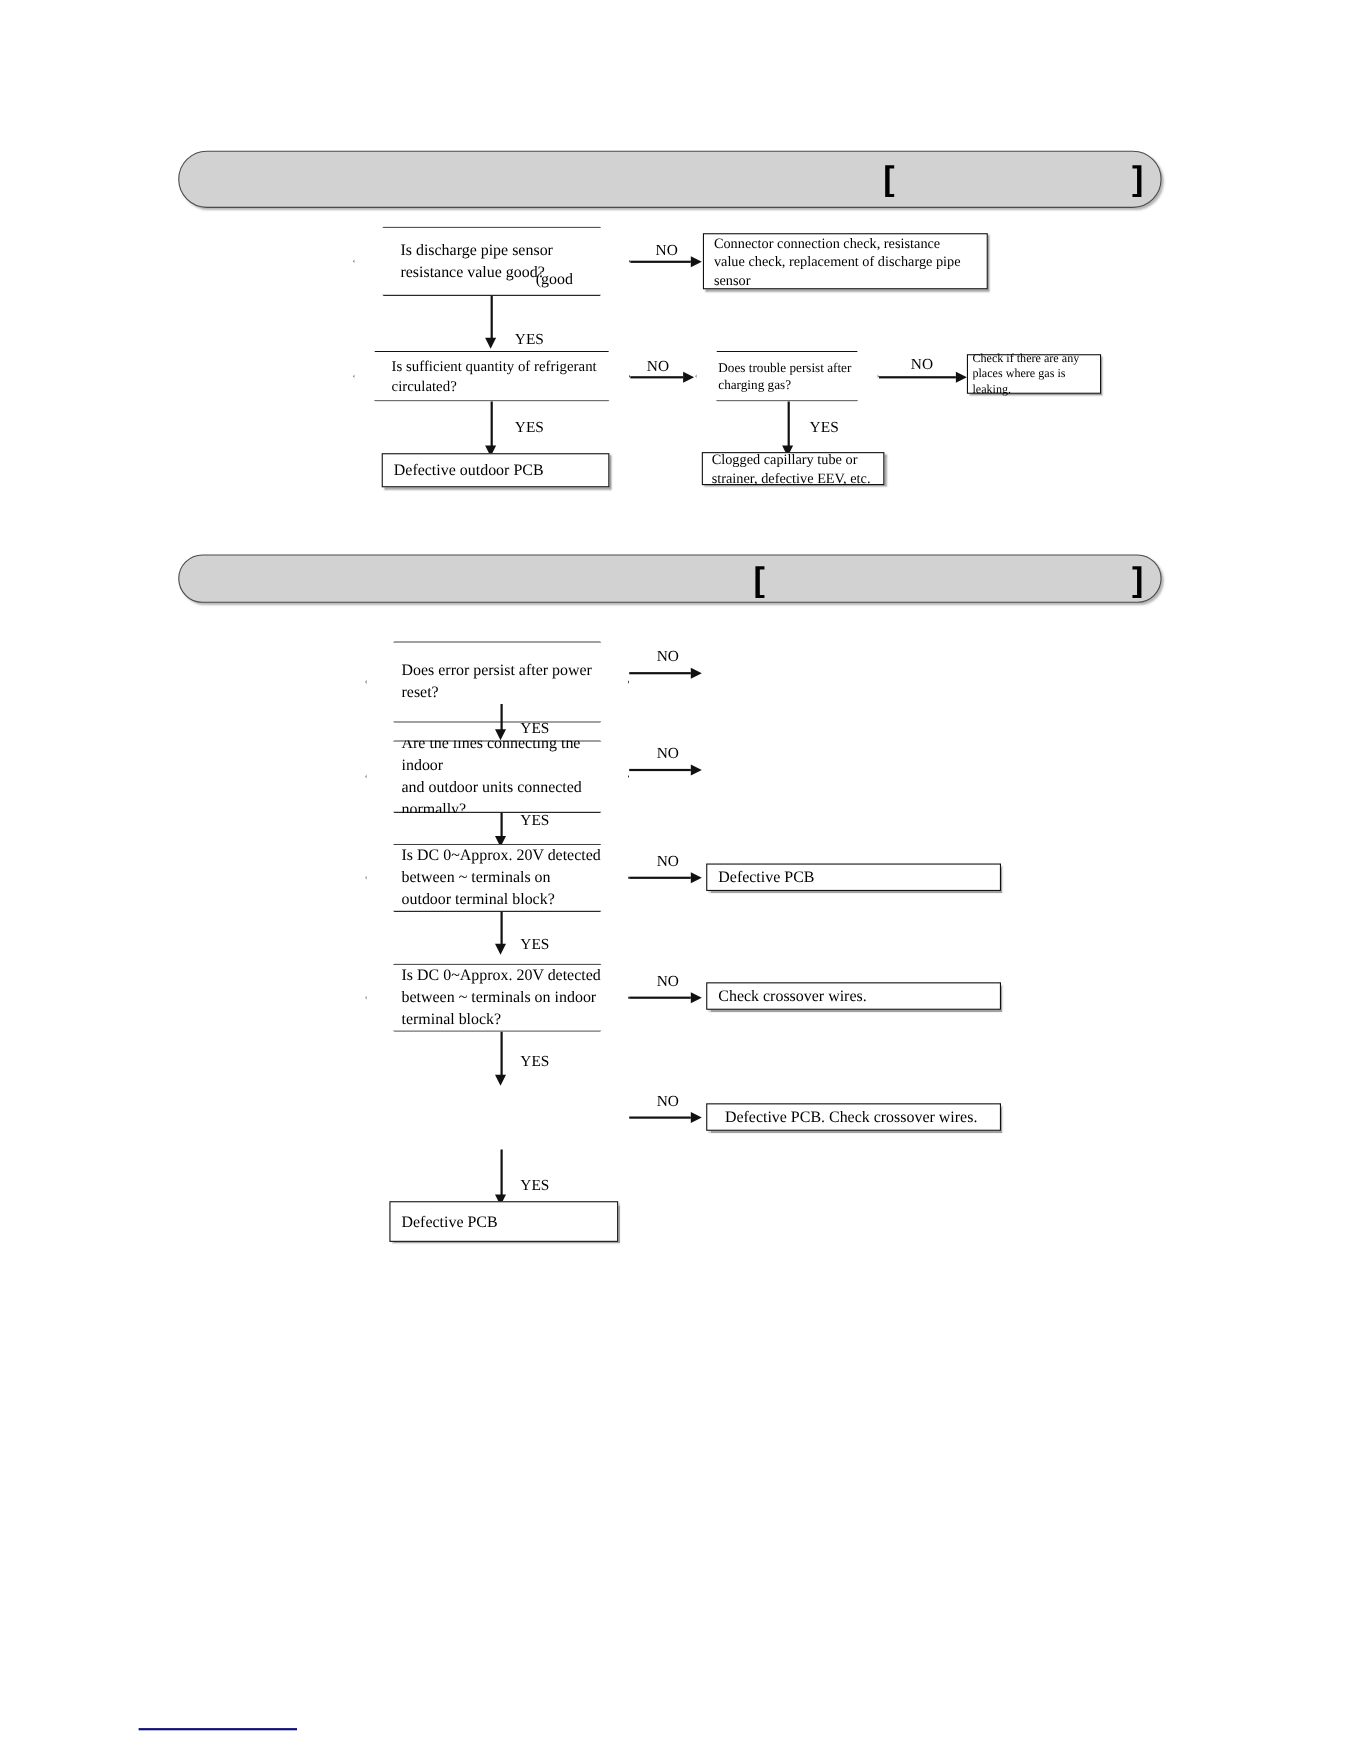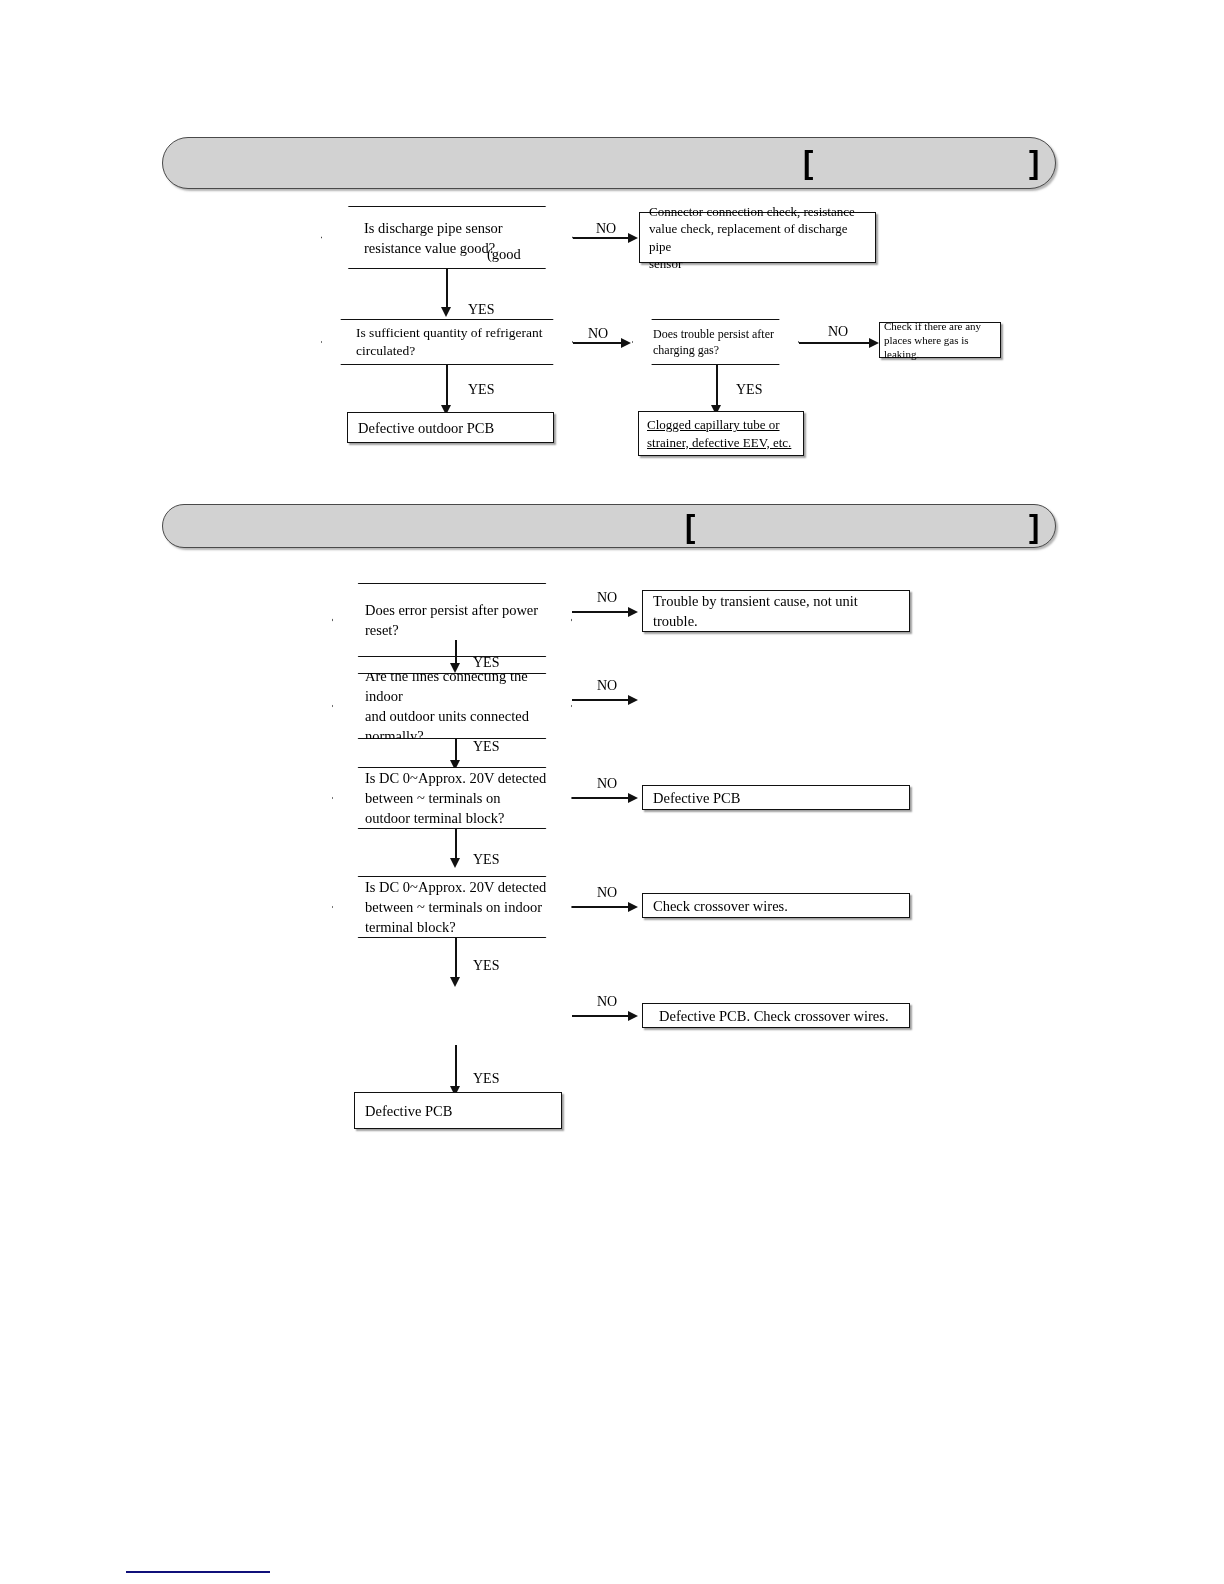--- a/index.html
+++ b/index.html
@@ -138,21 +138,21 @@
               clip-path: polygon(0% 50%, 11% 0%, 89% 0%, 100% 50%, 89% 100%, 11% 100%);">
     <div class="hex-text" style="padding-left:42px; padding-right:20px;">Is discharge pipe sensor
 resistance value good?</div>
   </div>
   <div class="hex-sub" style="position:absolute; left:487px; top:246px; font-size:14.5px;">(good</div>
 
   <div class="hline" style="left:573px; top:237px; width:55px;"></div>
   <div class="arrow-right" style="left:628px; top:232.5px;"></div>
   <div class="edge-label" style="left:596px; top:222px;">NO</div>
 
-  <div class="rectbox" style="left:639px; top:212px; width:237px; height:51px;">
+  <div class="rectbox" style="left:639px; top:212px; width:259px; height:51px;">
     <div class="rect-text" style="font-size:13px; line-height:1.32; padding:0 9px;">Connector connection check, resistance
 value check, replacement of discharge pipe
 sensor</div>
   </div>
 
   <div class="vline" style="left:446px; top:269px; width:1.6px; height:42px;"></div>
   <div class="arrow-down" style="left:441px; top:307px;"></div>
   <div class="edge-label" style="left:468px; top:303px;">YES</div>
 
   <div class="hexagon" style="left:321px; top:319px; width:252px; height:46px;
@@ -185,44 +185,41 @@
   <div class="edge-label" style="left:468px; top:383px;">YES</div>
 
   <div class="rectbox" style="left:347px; top:412px; width:207px; height:31px;">
     <div class="rect-text center">Defective outdoor        PCB</div>
   </div>
 
   <div class="vline" style="left:716px; top:365px; width:1.6px; height:44px;"></div>
   <div class="arrow-down" style="left:711px; top:405px;"></div>
   <div class="edge-label" style="left:736px; top:383px;">YES</div>
 
-  <div class="rectbox" style="left:638px; top:411px; width:166px; height:45px;text-decoration:underline;">
+  <div class="rectbox" style="left:638px; top:411px; width:166px; height:30px;">
     <div class="rect-text" style="font-size:13px; line-height:1.33; padding:0 8px;">Clogged capillary tube or
 strainer, defective EEV, etc.</div>
   </div>
 
   <div class="section-header" style="left:162px; top:504px; width:894px; height:44px;">
     <span class="bracket" style="left:522px; top:6px;">[</span>
     <span class="hdr-title" style="left:546px; top:14px;"></span>
     <span class="bracket" style="left:866px; top:6px;">]</span>
   </div>
 
   <div class="hexagon" style="left:332px; top:583px; width:240px; height:74px;
               clip-path: polygon(0% 50%, 11% 0%, 89% 0%, 100% 50%, 89% 100%, 11% 100%);">
     <div class="hex-text" style="padding-left:32px; padding-right:14px;">Does error persist after power
 reset?</div>
   </div>
 
   <div class="hline" style="left:572px; top:611px; width:56px;"></div>
   <div class="arrow-right" style="left:628px; top:606.5px;"></div>
   <div class="edge-label" style="left:597px; top:591px;">NO</div>
 
-  <div class="rectbox" style="left:642px; top:590px; width:268px; height:42px;">
-    <div class="rect-text center">Trouble by transient cause, not unit trouble.</div>
-  </div>
 
   <div class="vline" style="left:455px; top:640px; width:1.6px; height:28px;"></div>
   <div class="arrow-down" style="left:450px; top:663px;"></div>
   <div class="edge-label" style="left:473px; top:656px;">YES</div>
 
   <div class="hexagon" style="left:332px; top:673px; width:240px; height:66px;
               clip-path: polygon(0% 50%, 11% 0%, 89% 0%, 100% 50%, 89% 100%, 11% 100%);">
     <div class="hex-text" style="padding-left:32px; padding-right:10px;">Are the lines connecting the indoor
 and outdoor units connected
 normally?</div>

